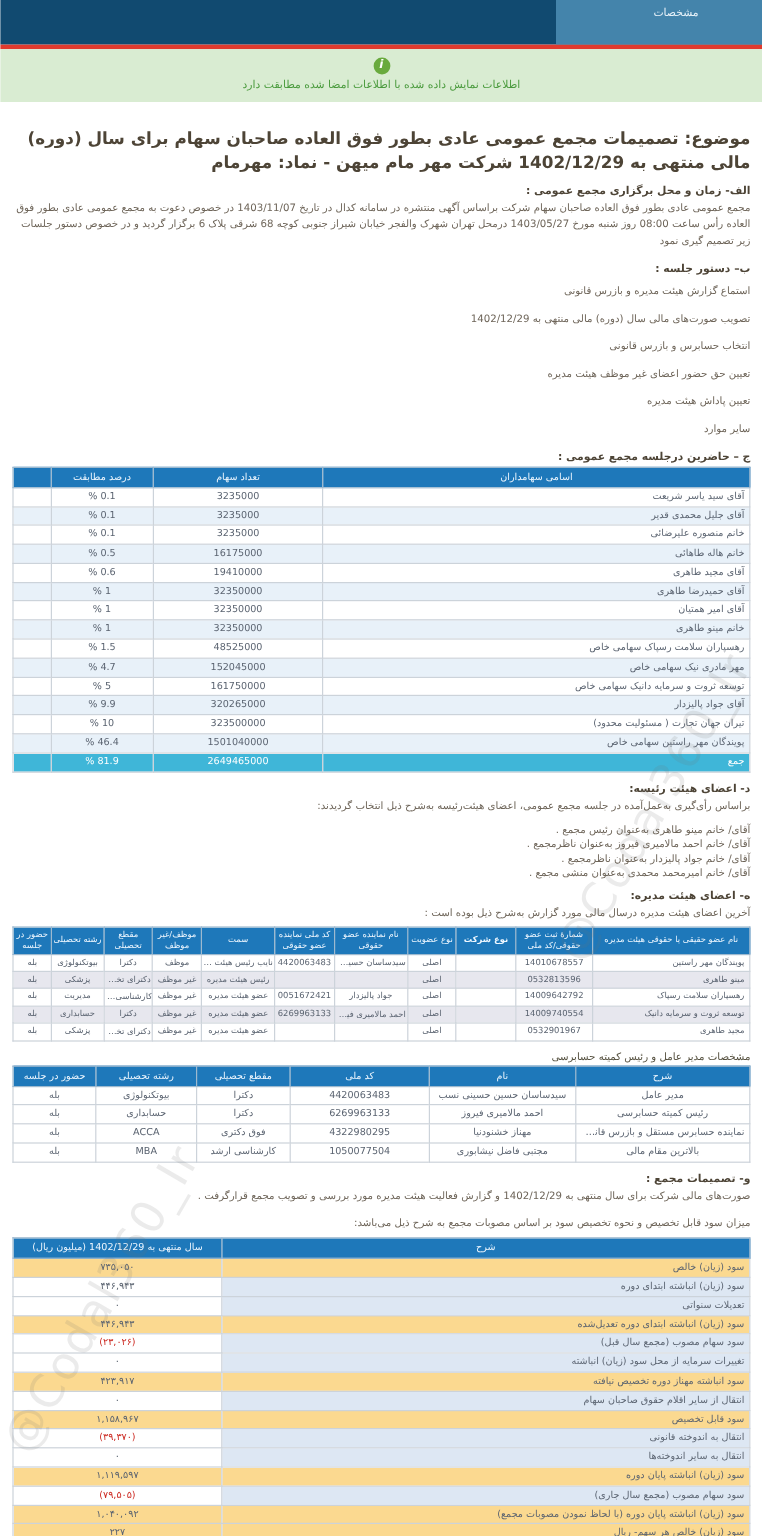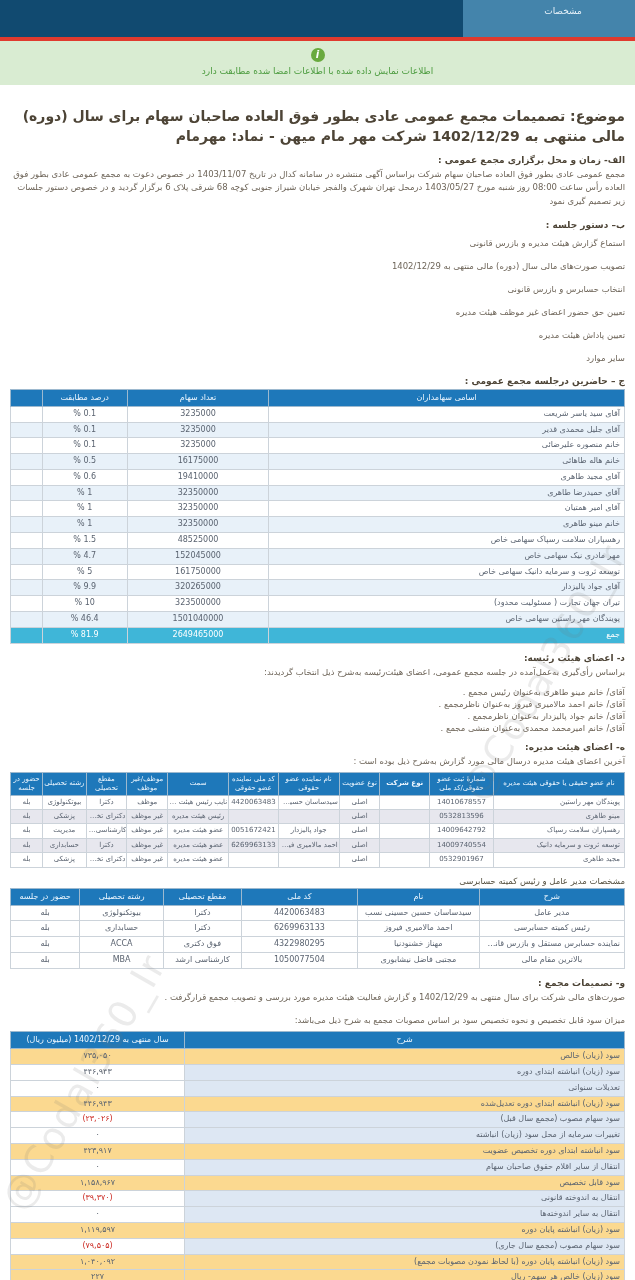--- a/index.html
+++ b/index.html
@@ -376,21 +376,21 @@
           </tr>
           <tr>
             <td class="lbl">سود سهام مصوب (مجمع سال قبل)</td>
             <td class="val neg">(۲۳,۰۲۶)</td>
           </tr>
           <tr>
             <td class="lbl">تغییرات سرمایه از محل سود (زیان) انباشته</td>
             <td class="val">۰</td>
           </tr>
           <tr class="hl">
-            <td class="lbl">سود انباشته ابتدای دوره تخصیص عضویت</td>
+            <td class="lbl">سود انباشته مهناز دوره تخصیص نیافته</td>
             <td class="val">۴۲۳,۹۱۷</td>
           </tr>
           <tr>
             <td class="lbl">انتقال از سایر اقلام حقوق صاحبان سهام</td>
             <td class="val">۰</td>
           </tr>
           <tr class="hl">
             <td class="lbl">سود قابل تخصیص</td>
             <td class="val">۱,۱۵۸,۹۶۷</td>
           </tr>

